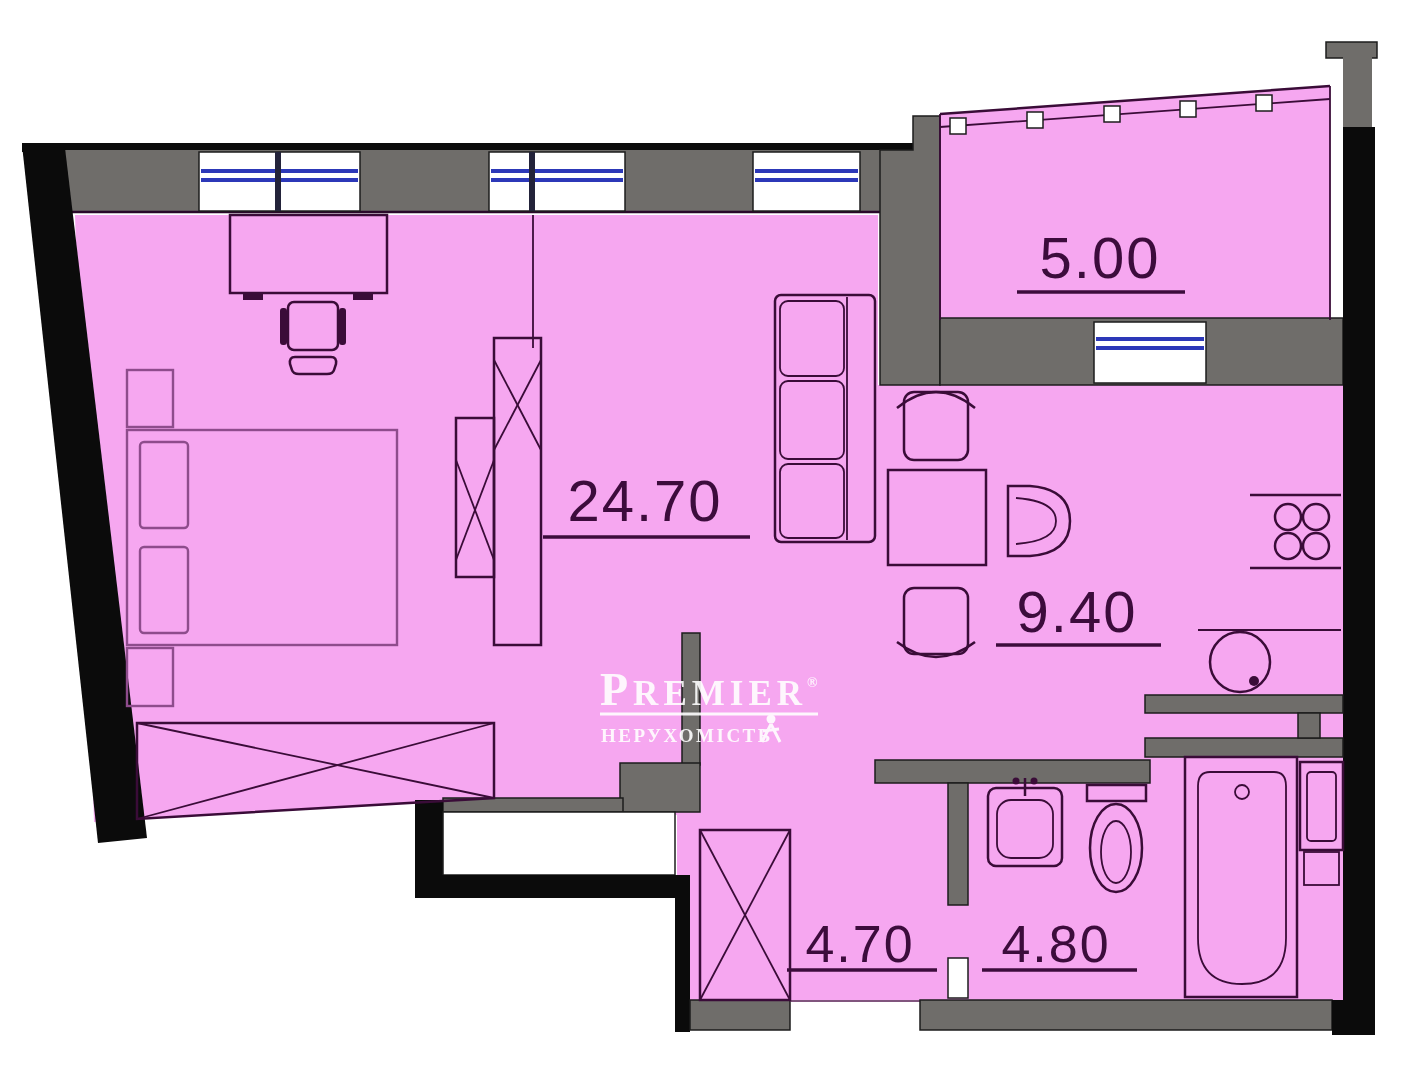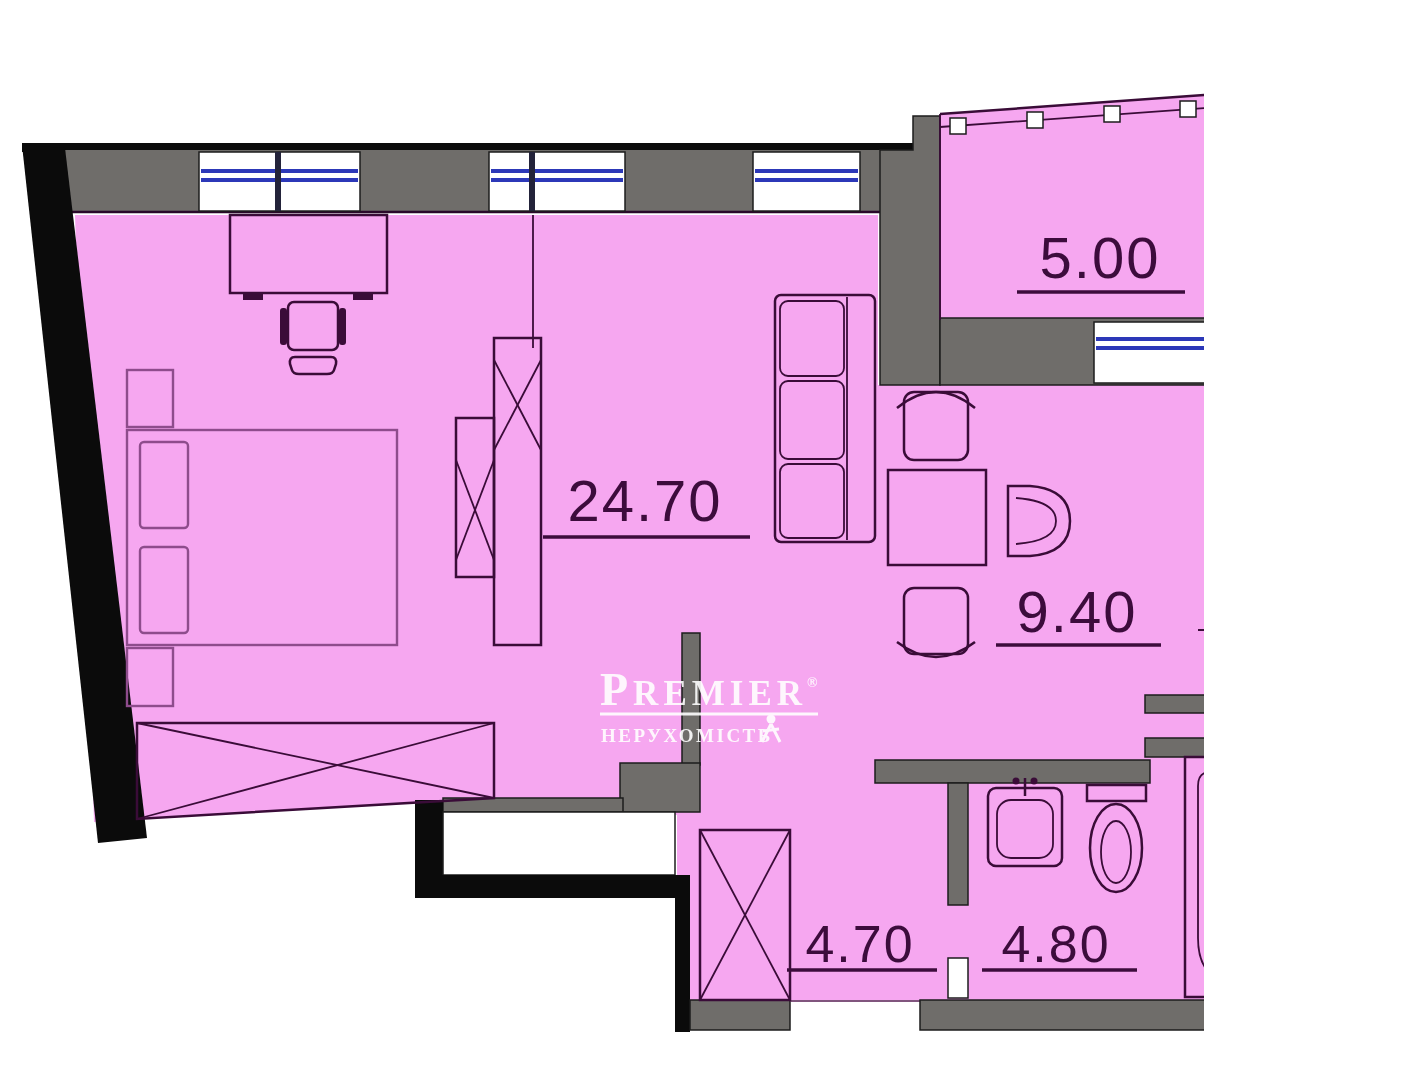--- a/index.html
+++ b/index.html
@@ -1,16 +1,16 @@
 <!DOCTYPE html>
 <html style="--room_fill: #f6a7f0; --wall_gray: #6f6d6a; --wall_black: #0b0b0b; --window_blue: #2c38b8; --line_dark: #3a0c38; --line_medium: #8e4c8c; --label: #3c0c3c; --watermark: #ffffff;"><head>
 <meta charset="utf-8">
 <style>
   html,body{margin:0;padding:0;background:#ffffff;}
-  .stage{position:relative;width:1204px;height:1080px;background:#fff;overflow:hidden;
+  .stage{position:relative;width:1414px;height:1080px;background:#fff;overflow:hidden;
          font-family:"Liberation Sans",sans-serif;}
   svg{position:absolute;left:0;top:0;}
   .pink{fill:var(--room_fill);}
   .wall{fill:var(--wall_gray);stroke:#1c1c1c;stroke-width:1.5;}
   .wall-plain{fill:var(--wall_gray);}
   .blk{fill:var(--wall_black);}
   .winbox{fill:#ffffff;stroke:#1c1c1c;stroke-width:1.5;}
   .glz{stroke:var(--window_blue);stroke-width:4;fill:none;}
   .mull{fill:#23233a;}
   .ln-d{stroke:var(--line_dark);stroke-width:2.5;fill:none;}

